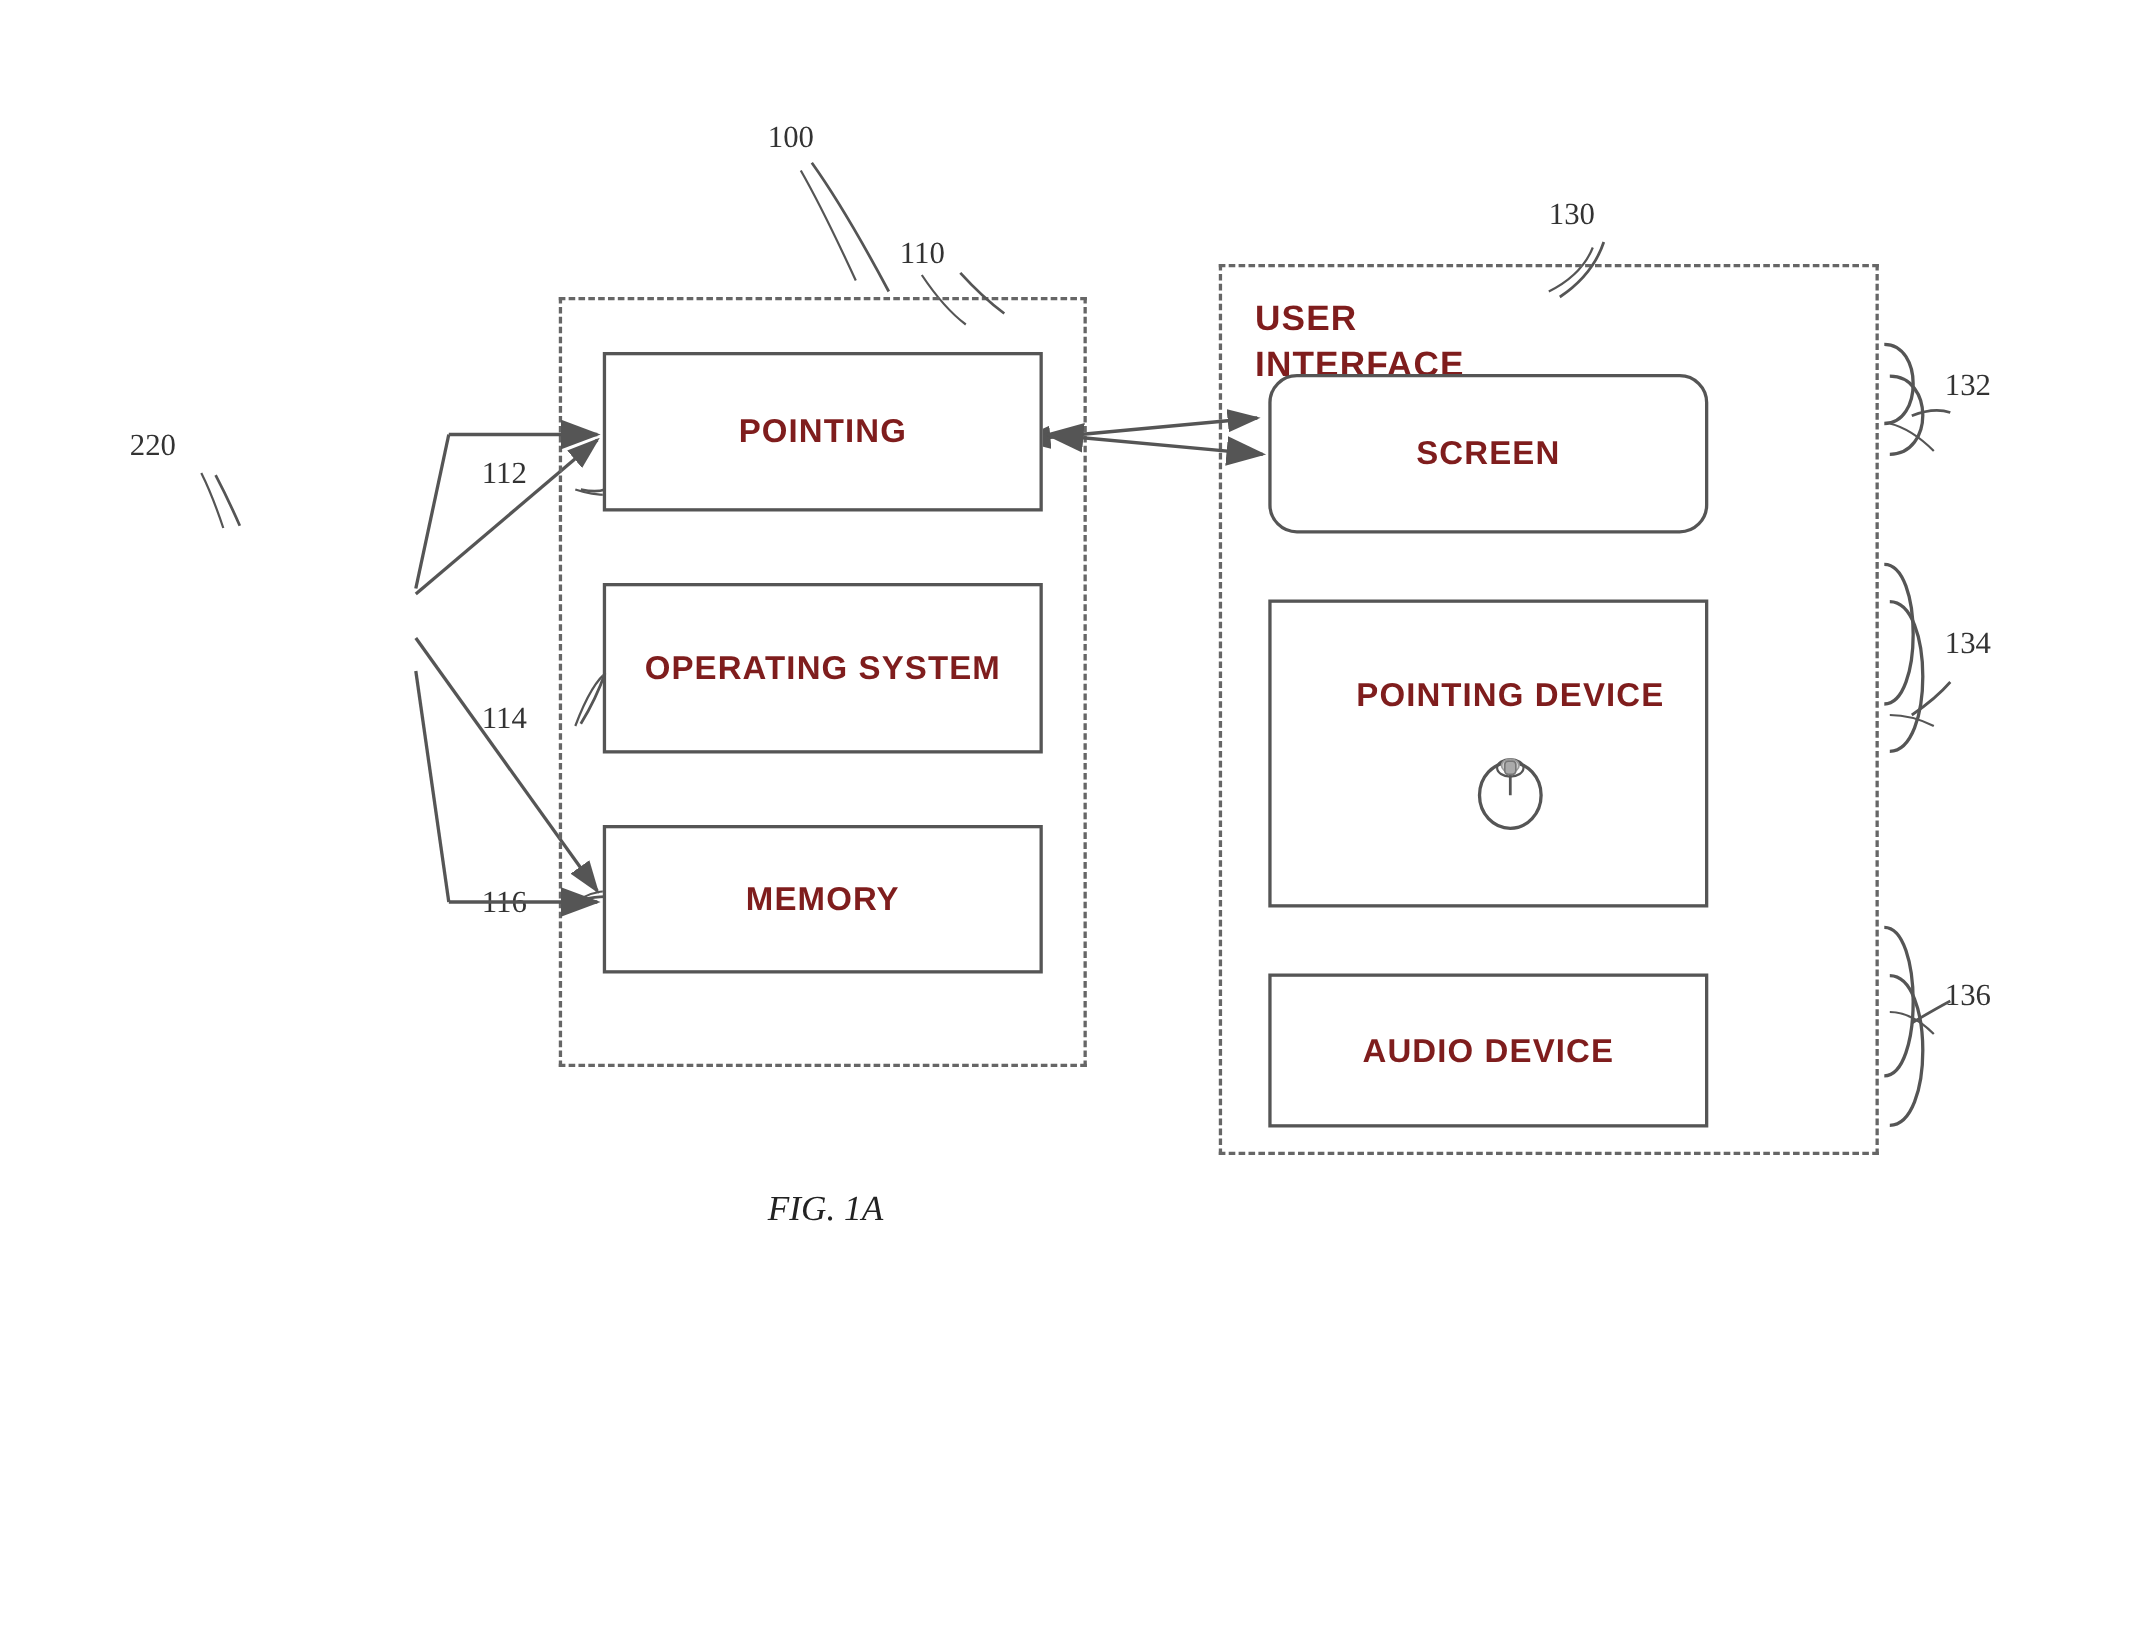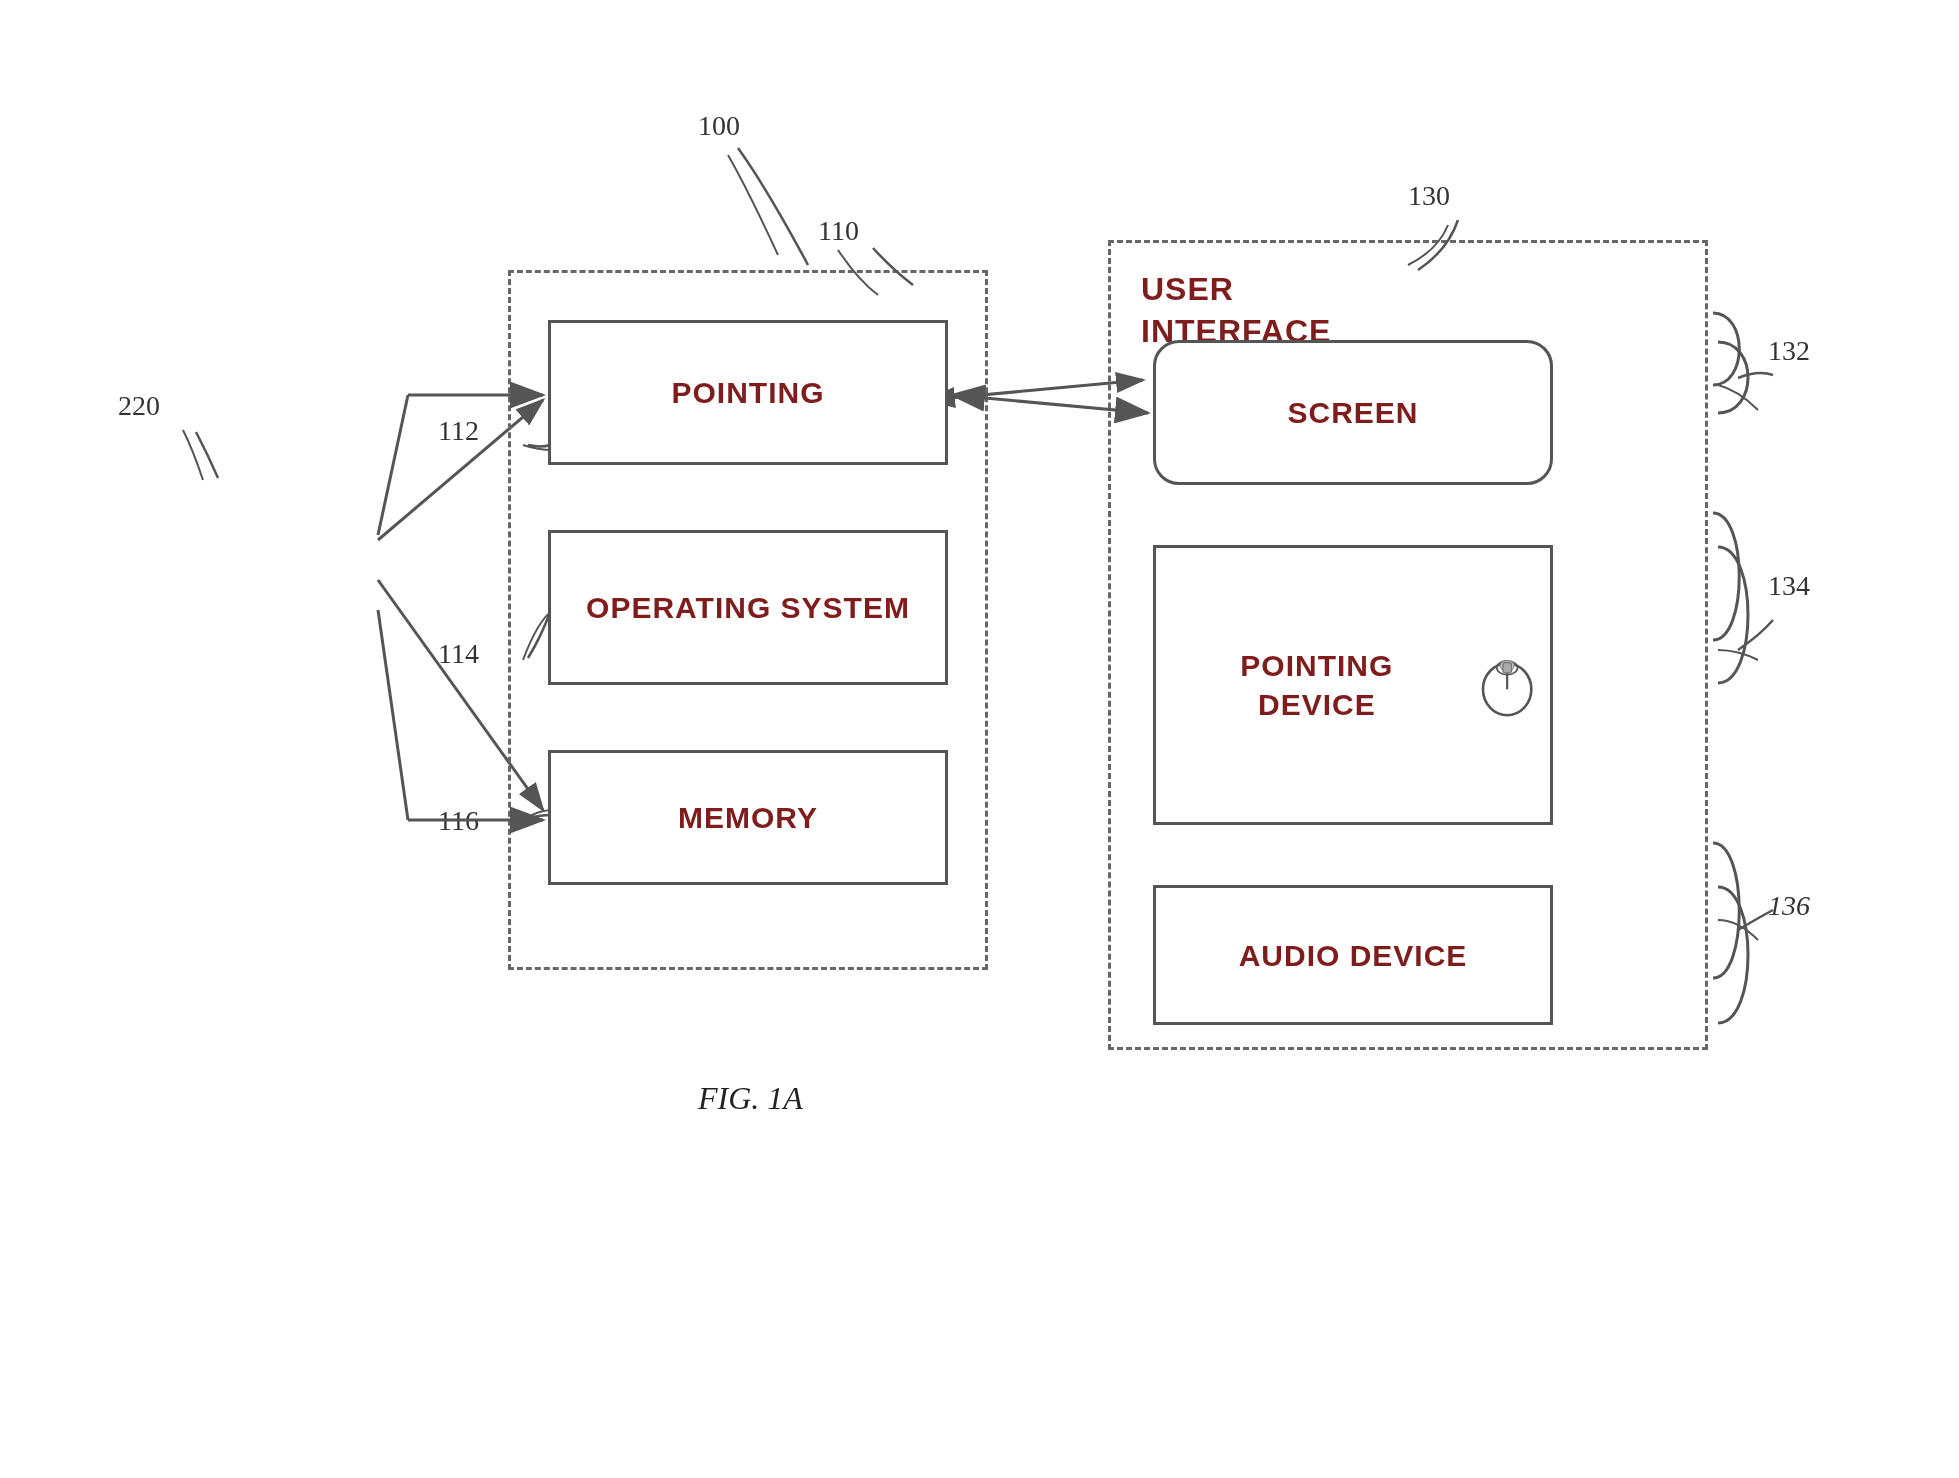--- a/index.html
+++ b/index.html
@@ -128,21 +128,21 @@
   <div class="ref-label" style="left: 420px; top: 638px; text-align: right;">114</div>
 
   <div class="ref-label" style="left: 420px; top: 805px;">116</div>
 
   <div class="ref-label" style="left: 1390px; top: 180px;">130</div>
 
   <div class="ref-label" style="left: 1750px; top: 335px;">132</div>
 
   <div class="ref-label" style="left: 1750px; top: 570px;">134</div>
 
-  <div class="ref-label" style="left: 1750px; top: 890px; font-style: italic;">136</div>
+  <div class="ref-label" style="left: 1750px; top: 890px;">136</div>
 
 
   <div class="box" style="left: 490px; top: 270px; width: 480px; height: 700px; border: 3px dashed #666; background: transparent; align-items: flex-start; justify-content: flex-start; padding: 0;">
   </div>
 
   <div class="box" style="left: 530px; top: 320px; width: 400px; height: 145px;">
     <span class="box-label">POINTING</span>
   </div>
 
   <div class="box" style="left: 530px; top: 530px; width: 400px; height: 155px;">
@@ -155,21 +155,21 @@
   </div>
 
   <div class="box" style="left: 1090px; top: 240px; width: 600px; height: 810px; border: 3px dashed #666; background: transparent; align-items: flex-start; justify-content: flex-start; padding: 18px 0 0 20px; flex-direction: column; gap: 0;">
     <span class="box-label" style="font-size: 32px; text-align: left; padding: 8px 10px;">USER<br>INTERFACE</span>
   </div>
 
   <div class="box" style="left: 1135px; top: 340px; width: 400px; height: 145px; border-radius: 26px;">
     <span class="box-label">SCREEN</span>
   </div>
 
-  <div class="box" style="left: 1135px; top: 545px; width: 400px; height: 280px; flex-direction: row; gap: 26px; padding-left: 40px;">
+  <div class="box" style="left: 1135px; top: 545px; width: 400px; height: 280px; flex-direction: column; gap: 26px; padding-left: 40px;">
     <span class="box-label">POINTING
 DEVICE</span>
 
     <svg width="100" height="80" viewBox="0 0 100 80">
       <ellipse cx="50" cy="45" rx="28" ry="30" fill="none" stroke="#555" stroke-width="3"></ellipse>
       <line x1="50" y1="18" x2="50" y2="45" stroke="#555" stroke-width="2.5"></line>
       <ellipse cx="50" cy="20" rx="12" ry="8" fill="none" stroke="#555" stroke-width="2"></ellipse>
       <ellipse cx="50" cy="18" rx="8" ry="6" fill="#ccc" stroke="#999" stroke-width="1.5"></ellipse>
 
       <rect x="45" y="14" width="10" height="12" rx="3" fill="#aaa" stroke="#777" stroke-width="1.5"></rect>

